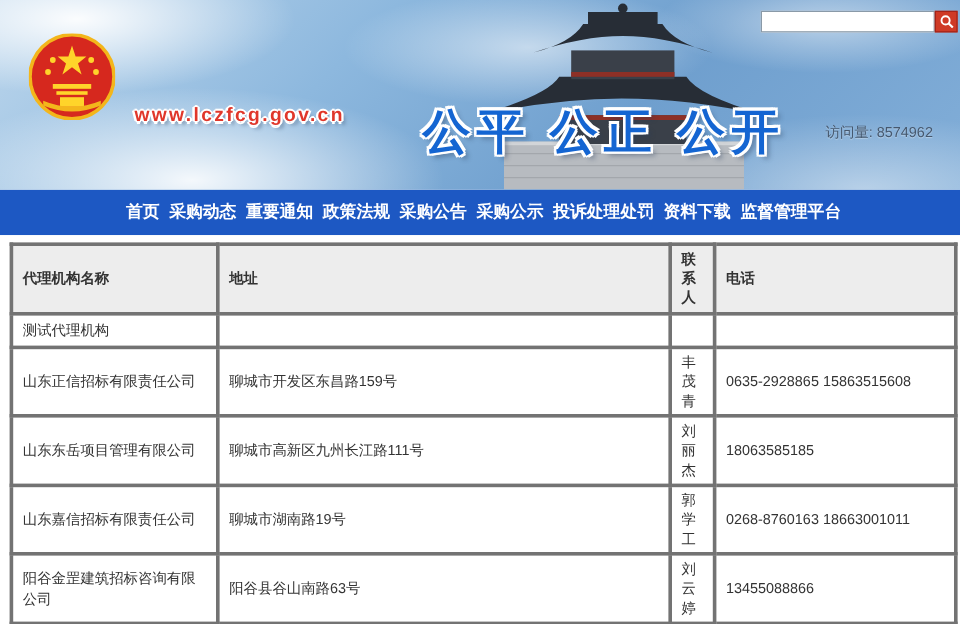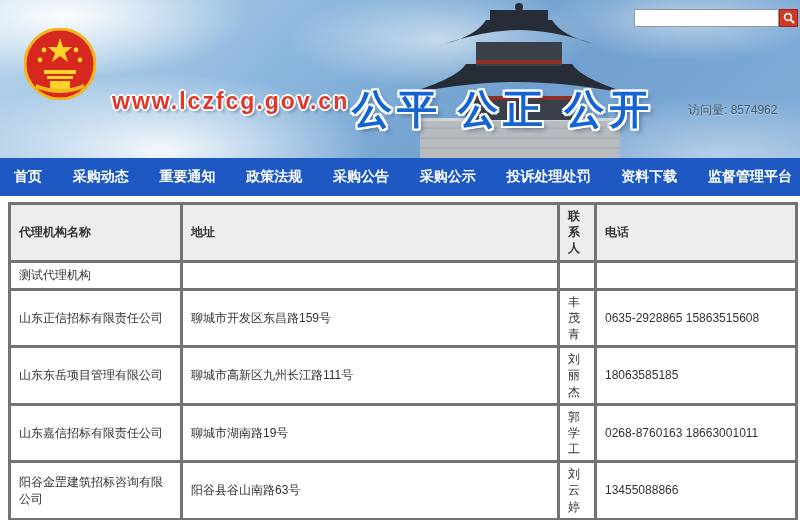--- a/index.html
+++ b/index.html
@@ -18,21 +18,21 @@
       linear-gradient(135deg,#bcd6ec 0%, #8db8de 35%, #6f9fce 65%, #82aed8 100%);
   }
   .pavilion { position:absolute; left:398px; top:0; }
   .emblem { position:absolute; left:24px; top:28px; }
   .site-title {
     position:absolute; left:102px; top:20px; font-size:44px; font-weight:bold;
     color:#1465d2; letter-spacing:2px; white-space:nowrap;
     text-shadow:-2px 0 #fff,2px 0 #fff,0 -2px #fff,0 2px #fff,-2px -2px #fff,2px 2px #fff,-2px 2px #fff,2px -2px #fff,4px 4px 4px rgba(40,60,90,.45);
   }
   .site-url {
-    position:absolute; left:112px; top:88px; font-size:23px; font-weight:bold;
+    position:absolute; left:112px; top:88px; font-size:16px; font-weight:bold;
     color:#e0372b; letter-spacing:2px; white-space:nowrap;
     text-shadow:-2px 0 #fff,2px 0 #fff,0 -2px #fff,0 2px #fff,-1px -1px #fff,1px 1px #fff,-1px 1px #fff,1px -1px #fff,3px 3px 3px rgba(40,60,90,.4);
   }
   .slogan {
     position:absolute; left:352px; top:82px; font-size:40px; font-weight:bold;
     color:#1465d2; letter-spacing:5px; white-space:nowrap;
     text-shadow:-2px 0 #fff,2px 0 #fff,0 -2px #fff,0 2px #fff,-2px -2px #fff,2px 2px #fff,-2px 2px #fff,2px -2px #fff,4px 4px 4px rgba(40,60,90,.45);
   }
   .search-wrap { position:absolute; left:634px; top:9px; display:flex; }
   .search-input {
@@ -44,21 +44,21 @@
     display:flex; align-items:center; justify-content:center; cursor:pointer; padding:0;
   }
   .visits {
     position:absolute; left:688px; top:102px; font-size:12px; color:#46586e;
     text-shadow:0 1px 1px rgba(255,255,255,.4);
   }
 
   
   .navbar {
     width:800px; height:38px; background:#1d58c3;
-    display:flex; align-items:center; justify-content:space-between;
+    display:flex; align-items:center; justify-content:center;
     padding:0 4px 0 10px;
   }
   .nav-item {
     color:#ffffff; font-size:14px; font-weight:bold; white-space:nowrap;
     padding:0 4px; cursor:pointer;
   }
 
   
   .content { padding:6px 0 0 8px; background:#fff; }
   table { border-collapse:collapse; width:787px; table-layout:fixed; font-size:12px; color:#333; }

